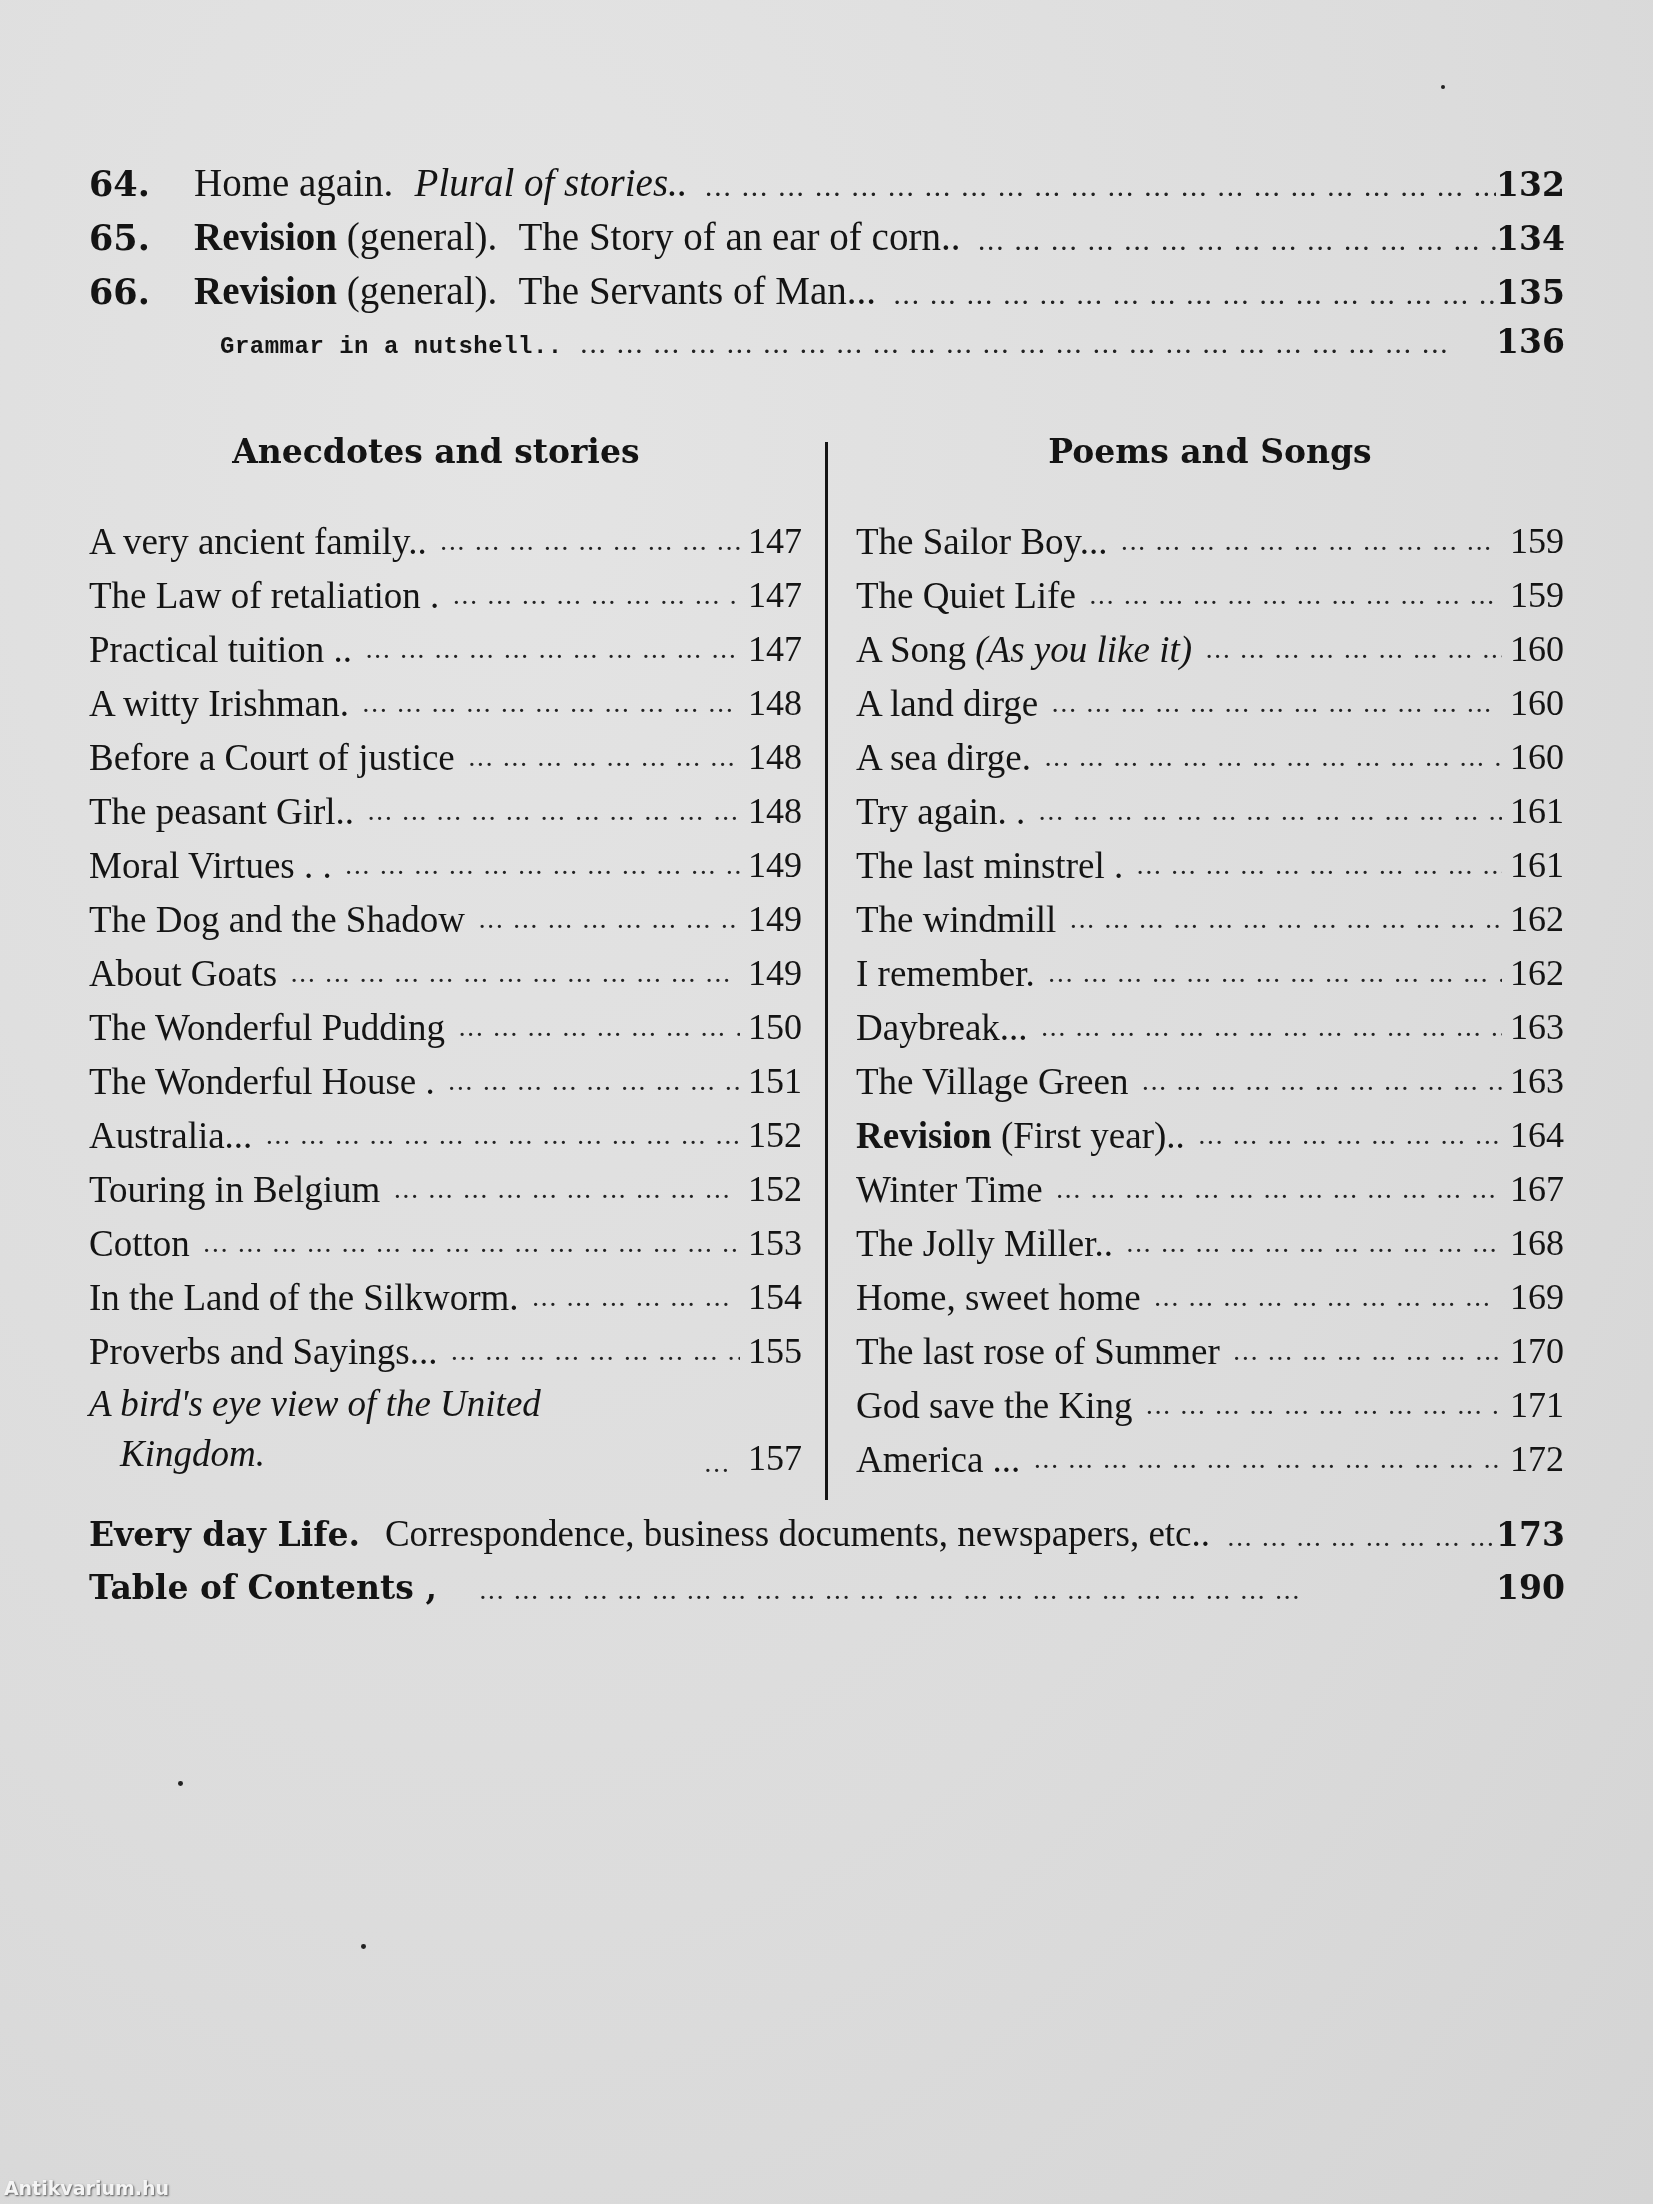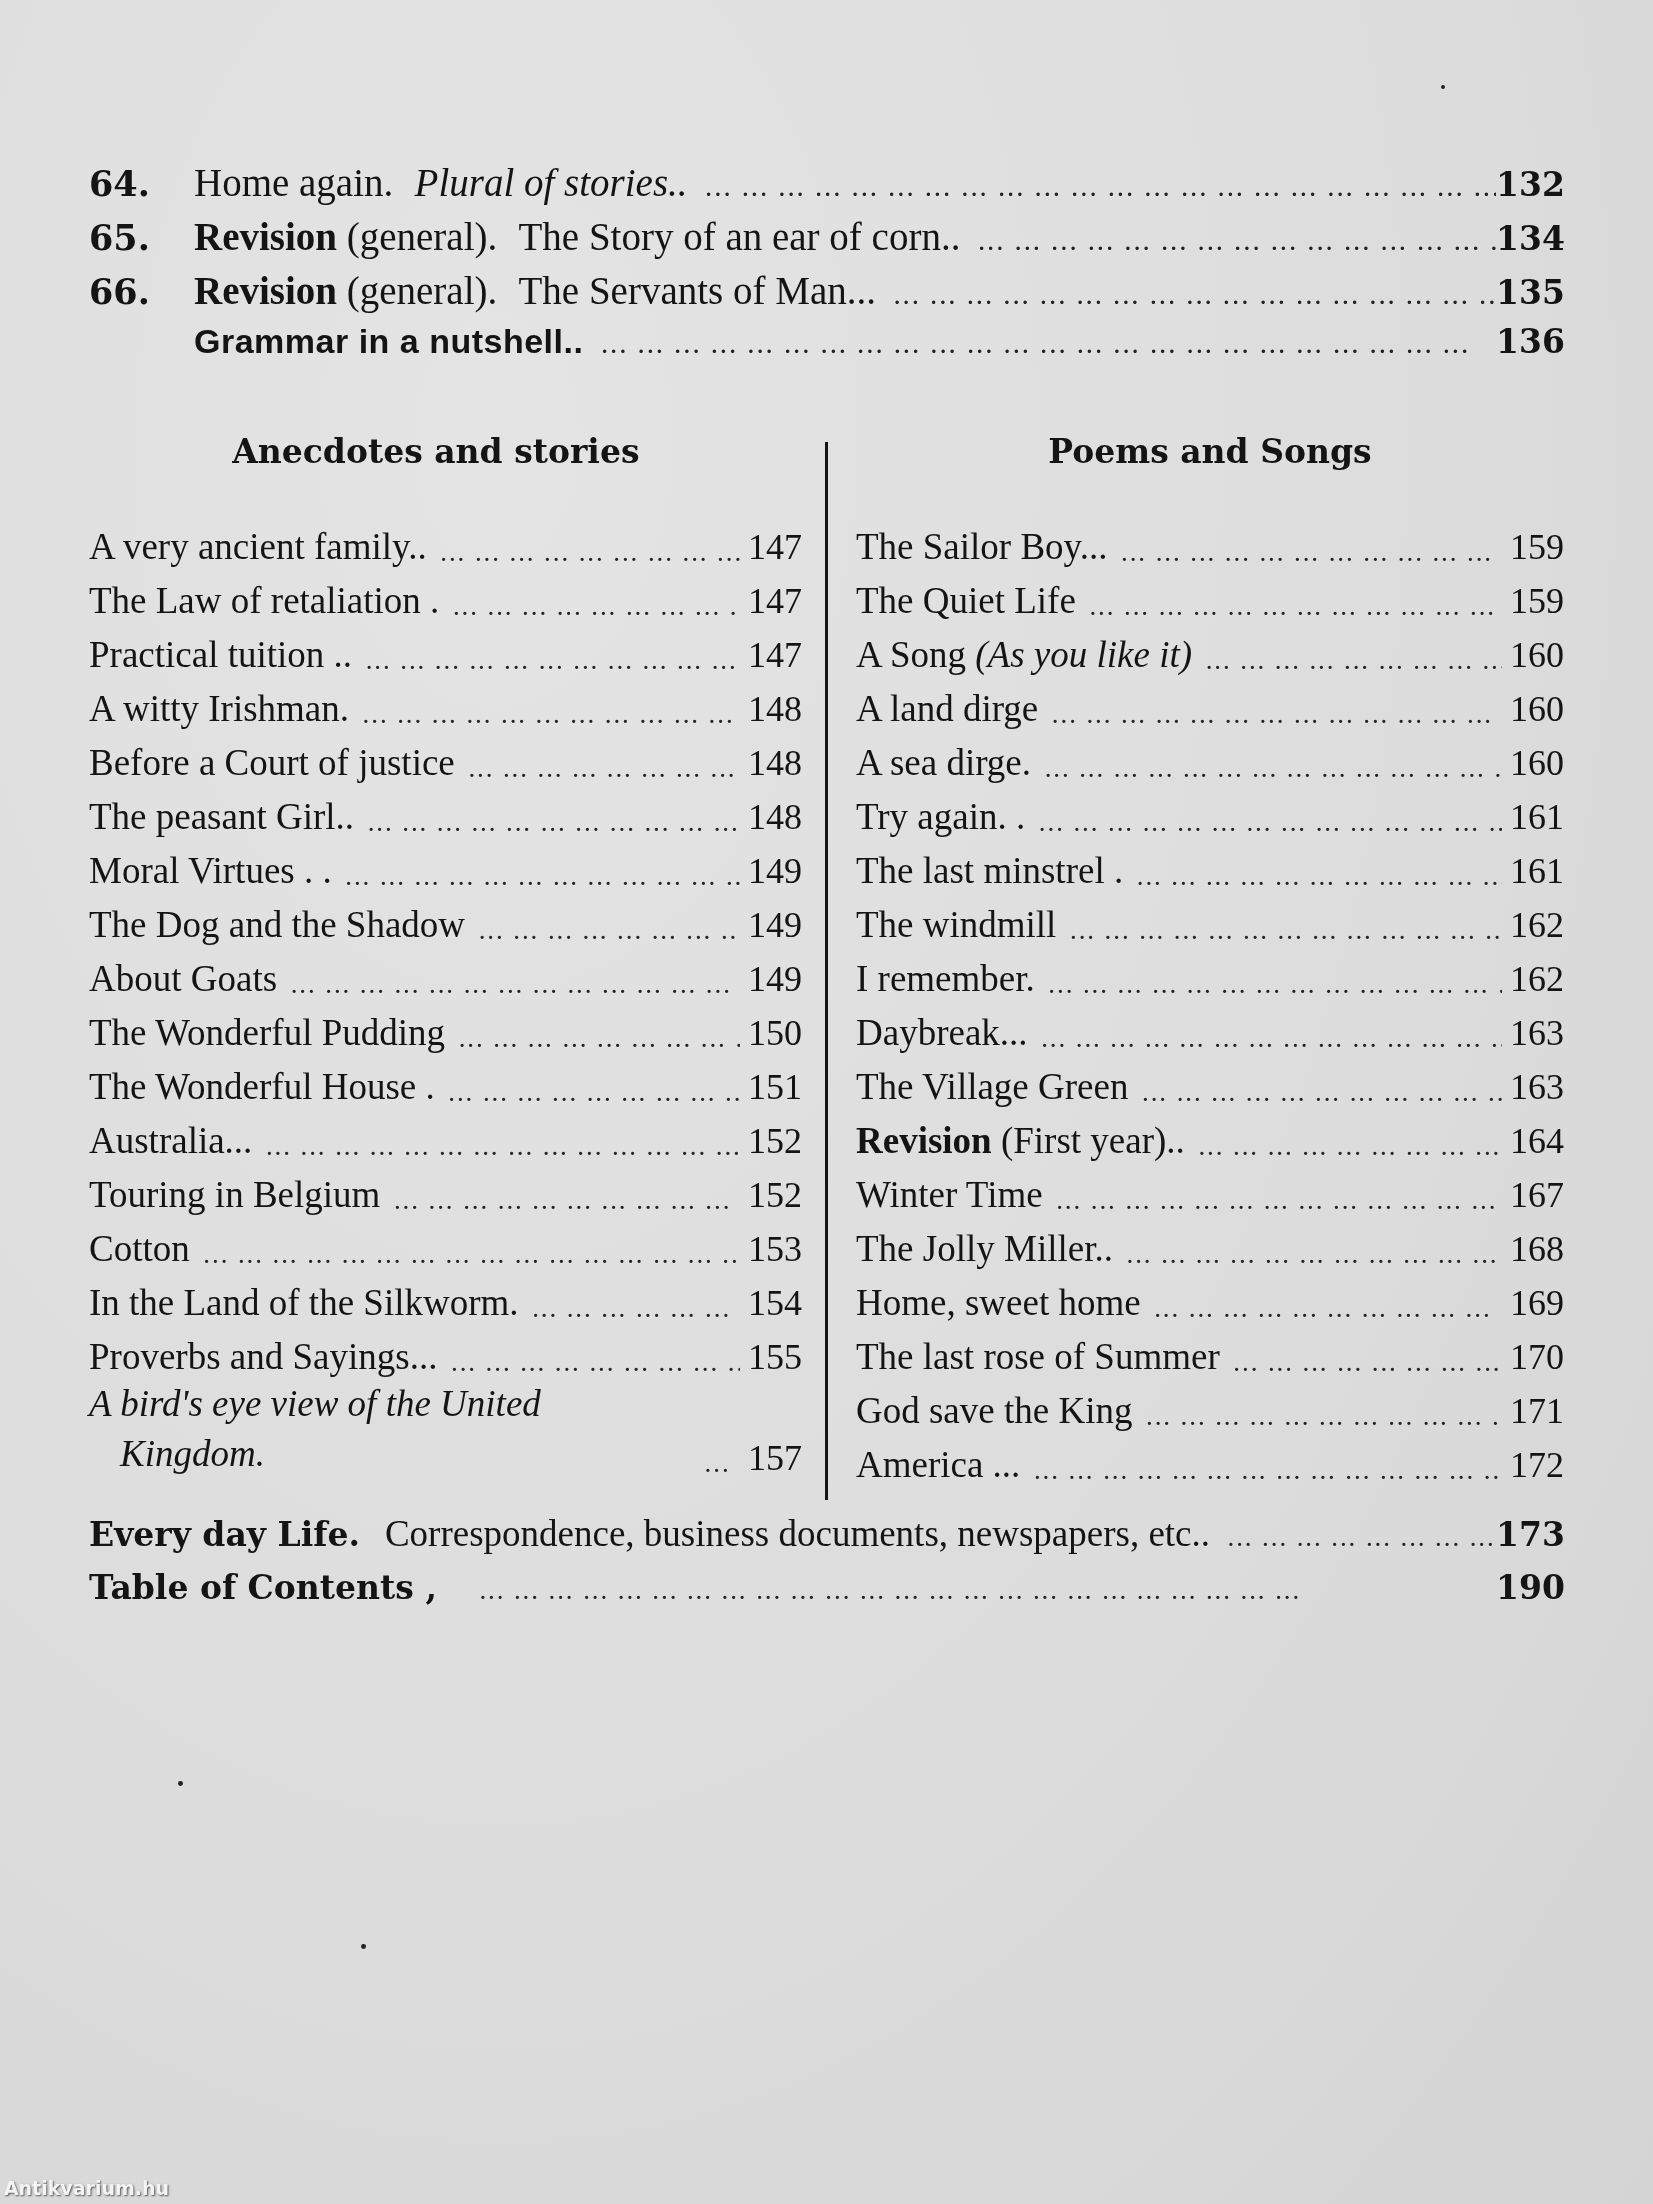--- a/index.html
+++ b/index.html
@@ -14,33 +14,33 @@
   .page { position: absolute; left: 0; top: 0; width: 1462px; height: 2205px; }
 
   
   .top-list { position: absolute; left: 89px; top: 160px; width: 1475px; }
   .top-row { display: flex; align-items: baseline; height: 54px; font-size: 39px; }
   .top-num { width: 105px; font-weight: bold; font-family: "DejaVu Serif", serif; font-size: 35px; }
   .top-text { white-space: nowrap; }
   .top-text b { font-weight: bold; }
   .top-text i { font-style: italic; }
   .top-text .gap { display: inline-block; width: 21.3px; }
-  .top-row.grammar .top-text { font-weight: bold; font-family: Liberation Sans, sans-serif; font-size: 34px; letter-spacing: 0.5px; }
+  .top-row.grammar .top-text { font-weight: bold; font-family: Liberation Mono, monospace; font-size: 24px; letter-spacing: 0.5px; margin-left: 26px; }
   .leader { flex: 1; overflow: hidden; white-space: nowrap; letter-spacing: 1.9px; padding: 0 17.5px; color: #222; font-size: 29px; }
   .page-no { width: 68px; text-align: right; font-weight: bold; font-family: "DejaVu Serif", serif; font-size: 33px; }
 
   
   .columns { position: absolute; left: 89px; top: 432px; width: 1475px; height: 1067px; }
   .col { position: absolute; top: 0; }
   .col.left { left: 0; width: 713px; }
   .col.right { left: 767px; width: 708px; }
   .divider { position: absolute; left: 736px; top: 9.7px; width: 2.9px; height: 1058px; background: #151515; }
   .col-head { text-align: center; font-family: "DejaVu Serif", serif; font-weight: bold; font-size: 33px; height: 82px; line-height: 39px; }
   .col.left .col-head { padding-right: 19.4px; }
-  .entry { display: flex; align-items: flex-end; height: 54px; font-size: 37px; }
+  .entry { display: flex; align-items: center; height: 54px; font-size: 37px; }
   .entry .title { white-space: nowrap; }
   .entry .title b { font-weight: bold; }
   .entry .title i { font-style: italic; }
   .entry .leader { padding: 0 13.6px; font-size: 27px; }
   .entry .pg { width: 62px; text-align: right; font-size: 36px; }
   .entry.wrap { height: 101px; align-items: flex-end; padding-bottom: 7.8px; }
   .entry.wrap .title { white-space: normal; line-height: 50px; width: 602px; text-align: justify; text-align-last: left; font-style: italic; }
   .entry.wrap .title .cont { padding-left: 31px; }
 
   

